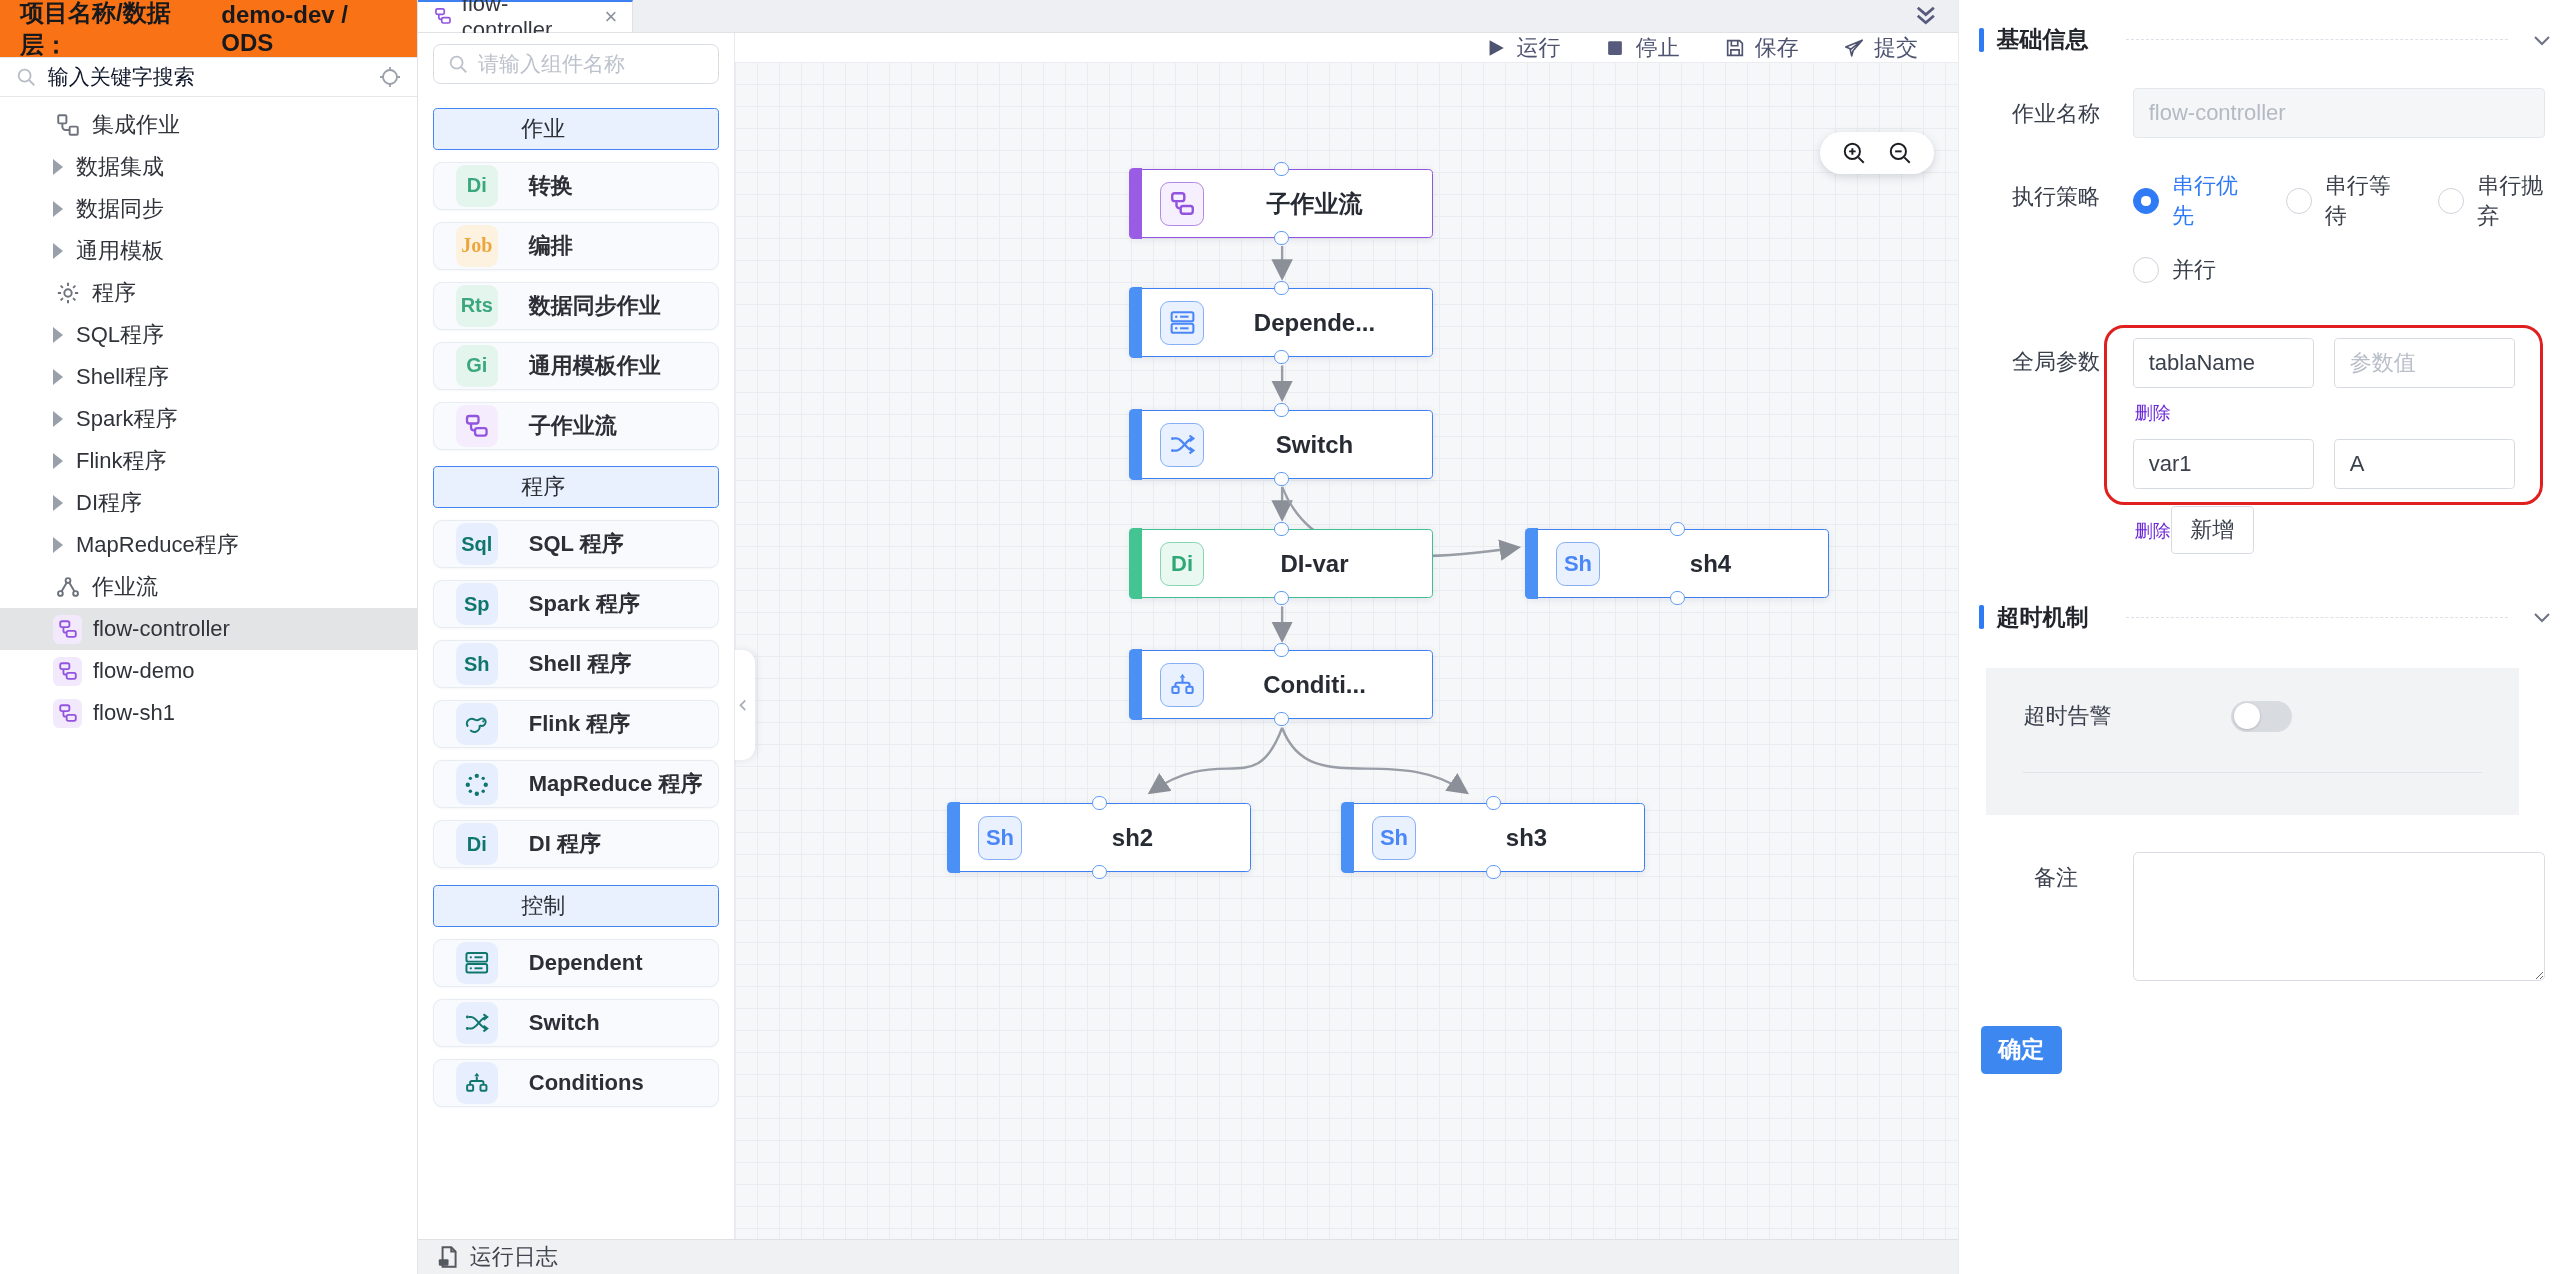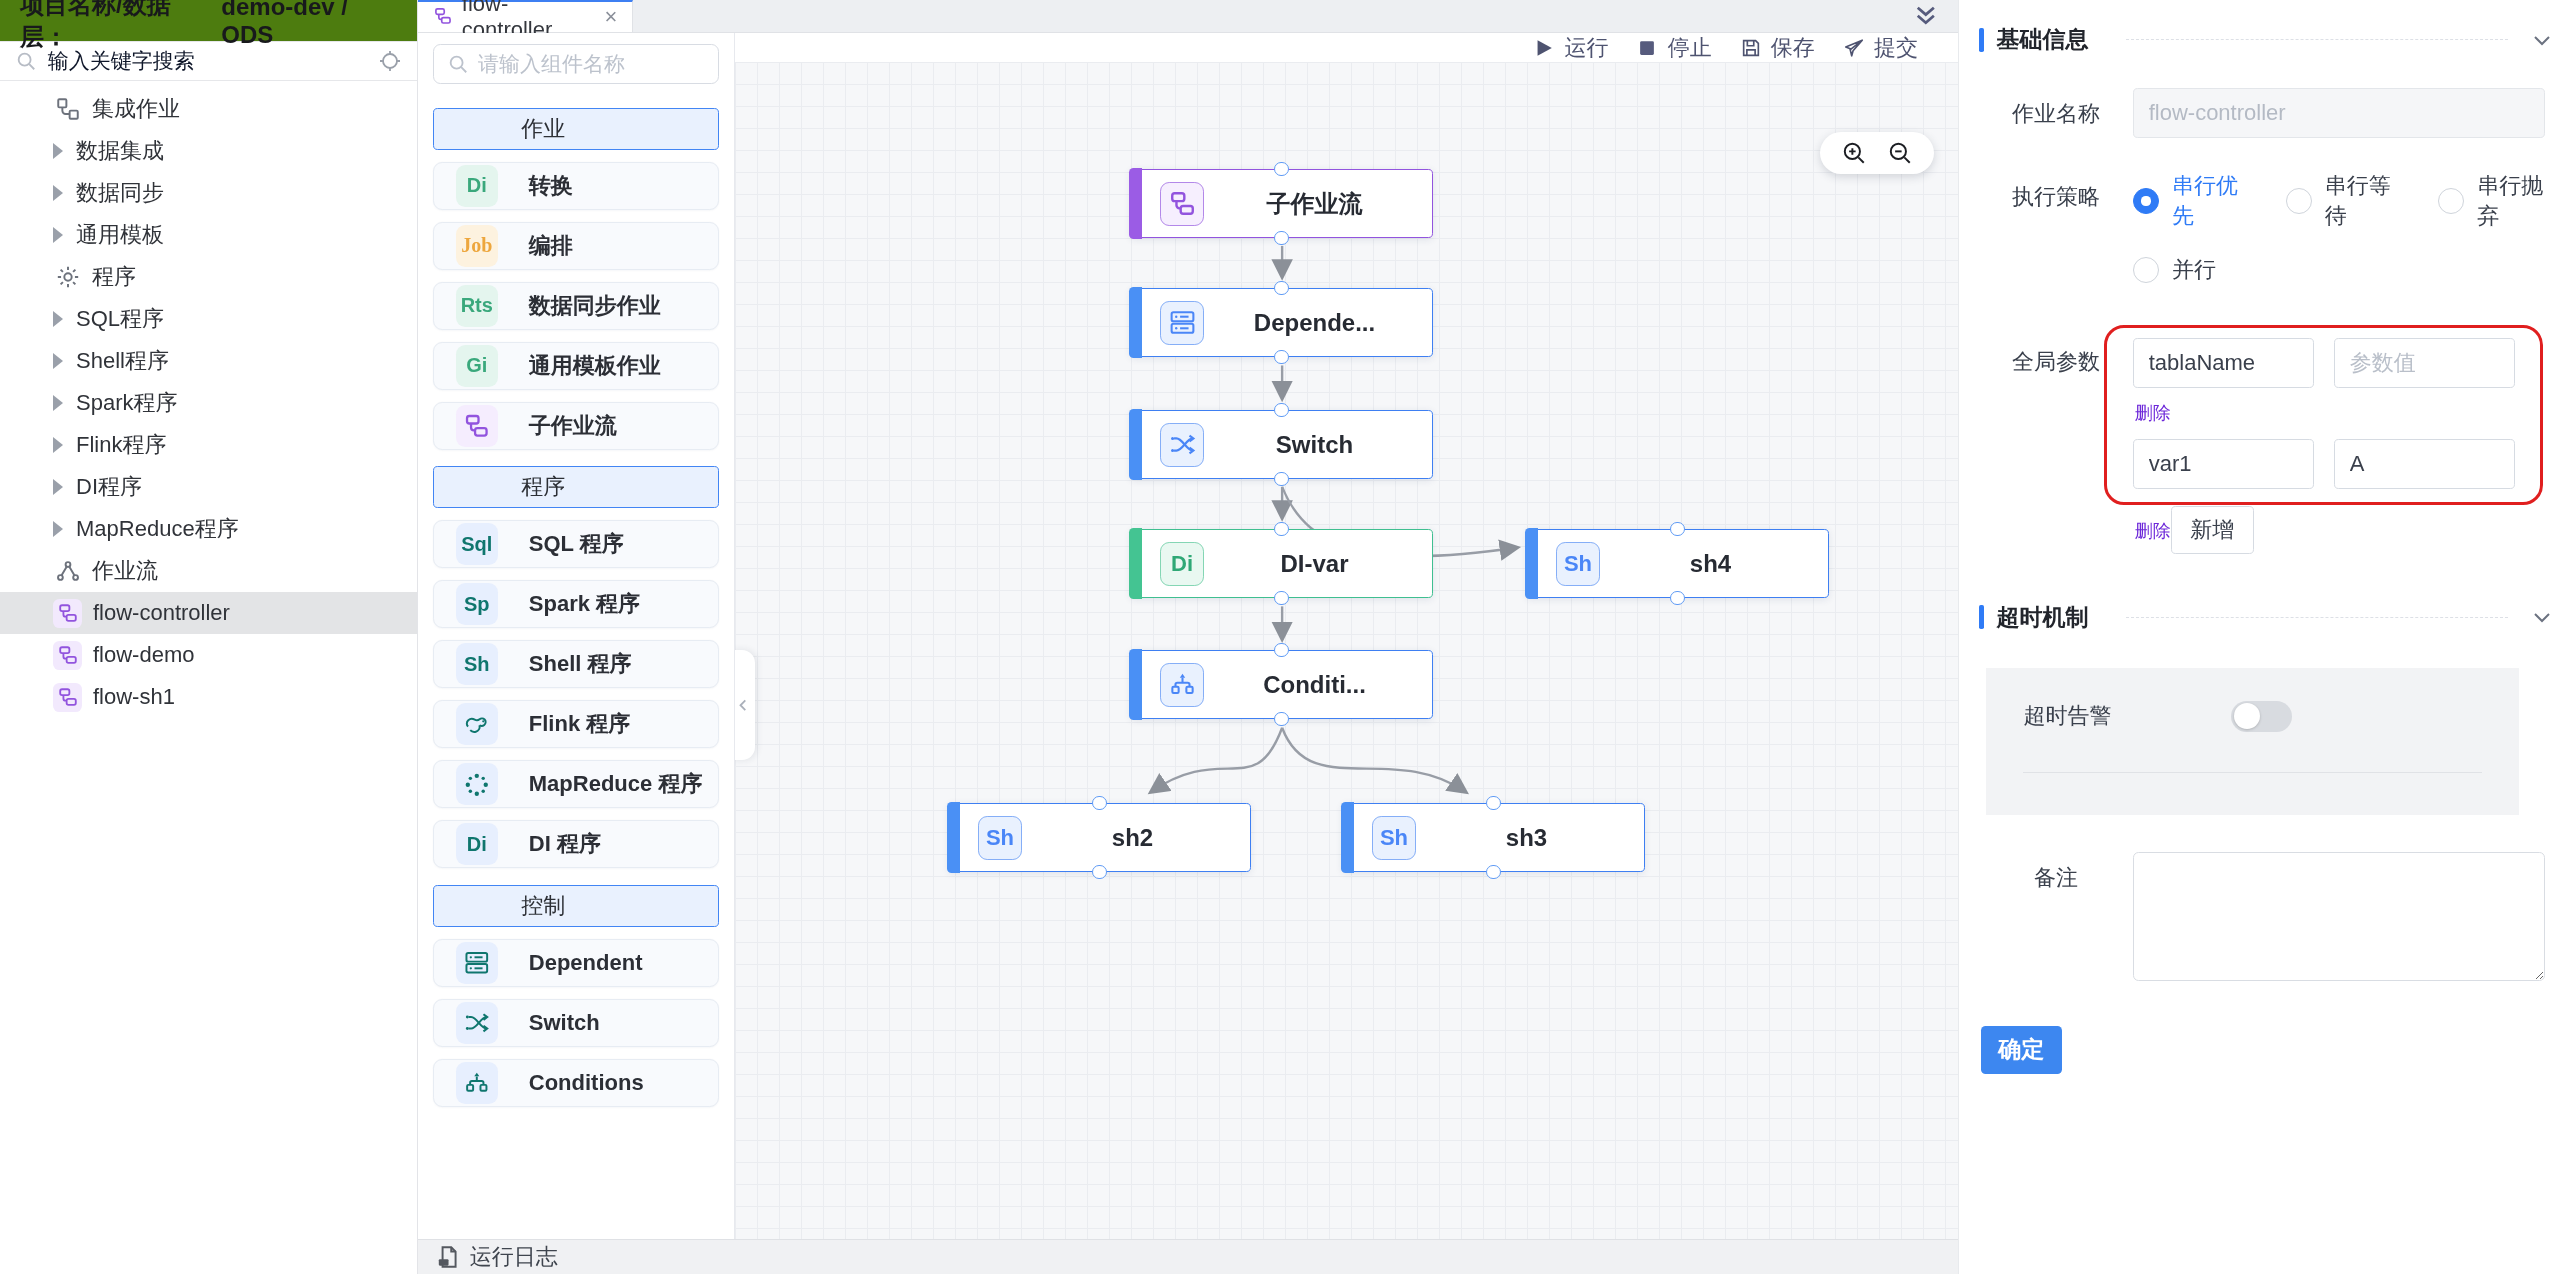--- a/index.html
+++ b/index.html
@@ -2,21 +2,21 @@
 <html style="font-size:14.7px"><head>
 <meta charset="utf-8">
 <style>
   * { margin:0; padding:0; box-sizing:border-box; }
   html,body { width:2576px; height:1274px; overflow:hidden; }
   body { font-family:"Liberation Sans","DejaVu Sans",sans-serif; display:flex; background:#fff; color:#33363d; }
   svg { display:block; }
 
   
   .sidebar { width:418px; height:100%; background:#fff; border-right:0.9px solid #e3e4e8; flex:none; display:flex; flex-direction:column; }
-  .sidebar-header { height:42px; display:flex; align-items:center; padding:11px 20px; border-bottom:0.9px solid #e6e7ea; background:#4d7c0f; }
+  .sidebar-header { height:58px; display:flex; align-items:center; padding:11px 20px; border-bottom:0.9px solid #e6e7ea; background:#f97316; }
   .sidebar-header .t-label { font-size:24px; font-weight:bold; color:#18191c; }
   .sidebar-header .t-value { font-size:24px; font-weight:bold; color:#18191c; margin-left:13px; }
   .sidebar-search { height:39px; display:flex; align-items:center; padding:0 14.7px; border-bottom:0.9px solid #e6e7ea; color:#b7bcc5; }
   .sidebar-search .ph { flex:1; font-size:21px; margin-left:11px; color:#0f172a; }
   .tree { padding-top:7.4px; flex:1; overflow:hidden; }
   .tree-row { height:42px; display:flex; align-items:center; font-size:22px; color:#303339; cursor:default; }
   .tree-row.lvl0 { padding-left:26px; }
   .tree-row.lvl1 { padding-left:53px; }
   .tree-row.selected { background:#e3e4e6; }
   .tw { width:0; height:0; flex:none; margin-right:13px; }
@@ -49,21 +49,21 @@
   .badge { width:42px; height:42px; border-radius:9.2px; display:flex; align-items:center; justify-content:center; font-size:20px; font-weight:bold; margin-left:11px; flex:none; }
   .badge svg { width:27.6px; height:27.6px; }
   .badge.mint  { background:#e4f5ee; color:#3aa87c; }
   .badge.amber { background:#fdf2df; color:#eda63d;font-family:Liberation Serif, serif; }
   .badge.blue  { background:#e7effe; color:#0f766e; }
   .badge.purple{ background:#f5edfe; color:#9254de; }
   .pal-item .pi-label { font-size:22px; font-weight:bold; color:#2c2f36; margin-left:31px; }
 
   
   .canvas-col { flex:1; display:flex; flex-direction:column; min-width:0; }
-  .canvas-toolbar { height:29px; background:#fff; display:flex; align-items:center; justify-content:flex-end; gap:28px; padding-right:40px; flex:none; }
+  .canvas-toolbar { height:29px; background:#fff; display:flex; align-items:center; justify-content:flex-end; gap:44px; padding-right:40px; flex:none; }
   .tool-btn { display:flex; align-items:center; gap:9.2px; color:#4e5370; font-size:22px; }
   .tool-btn svg { width:22px; height:22px; }
   .canvas { flex:1; position:relative; background:#f6f7f9;
     background-image:linear-gradient(#eaecf0 0.9px,transparent 0.9px),linear-gradient(90deg,#eaecf0 0.9px,transparent 0.9px);
     background-size:22px 22px; overflow:hidden; }
   .edges { position:absolute; inset:0; width:100%; height:100%; z-index:1; }
   .zoom-pill { position:absolute; top:70px; right:24px; width:114px; height:42px; background:#fff; border-radius:22px; box-shadow:0 2.8px 9.2px rgba(40,50,70,.18); display:flex; align-items:center; justify-content:center; gap:20px; z-index:5; color:#1b1d22; }
   .zoom-pill svg { width:26px; height:26px; }
   .collapse-handle { position:absolute; left:-3.7px; top:588px; width:24px; height:110px; background:#fff; border-radius:0 13px 13px 0; box-shadow:1.8px 0 7.4px rgba(40,50,70,.10); display:flex; align-items:center; justify-content:center; color:#aab0ba; z-index:5; }
 

